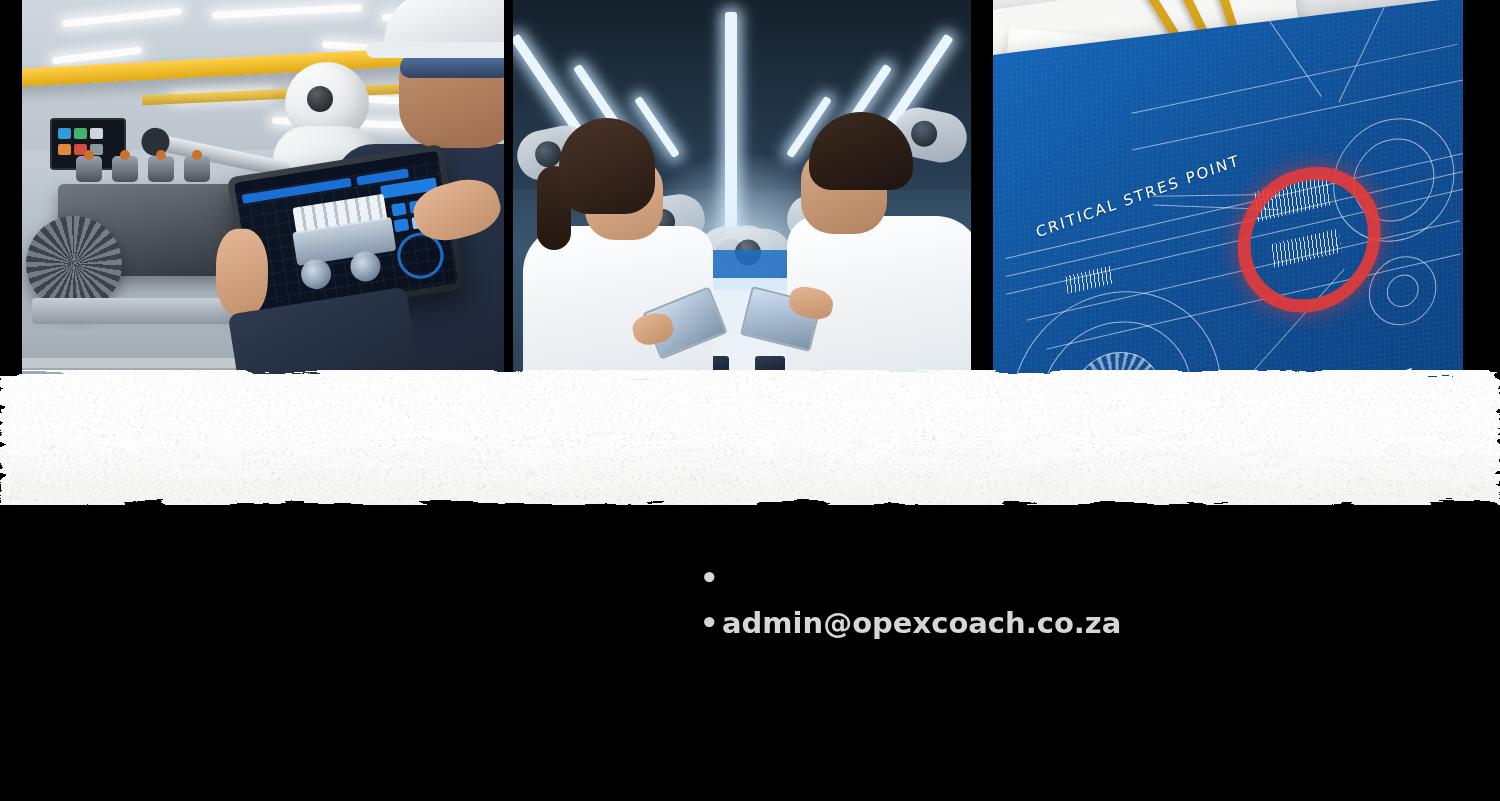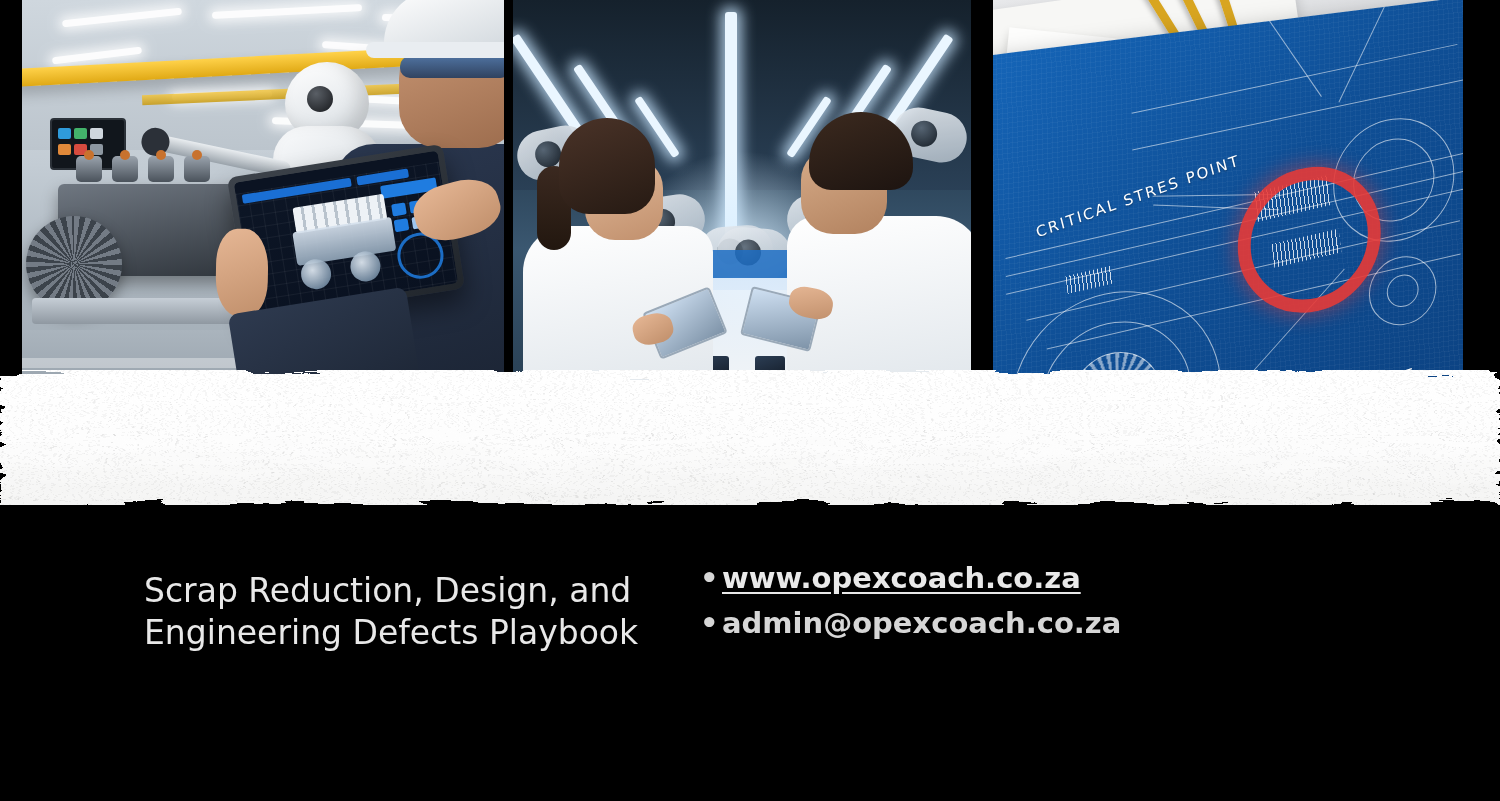--- a/index.html
+++ b/index.html
@@ -401,26 +401,24 @@
       </div>
     </div>
   </div>
 
   <div class="tornwrap">
     <div class="torn" style="top:8px">
       <div class="paper-noise"></div>
     </div>
   </div>
 
-  <h1 class="title">Scrap Reduction, Design, and Engineering Defects Playbook</h1>
 
   <ul class="contacts">
     <li>
       <span class="bullet">•</span>
-      <a href="#">www.opexcoach.co.za</a>
     </li>
     <li>
       <span class="bullet">•</span>
       <span>admin@opexcoach.co.za</span>
     </li>
   </ul>
 
 </div>
 
 </body></html>

